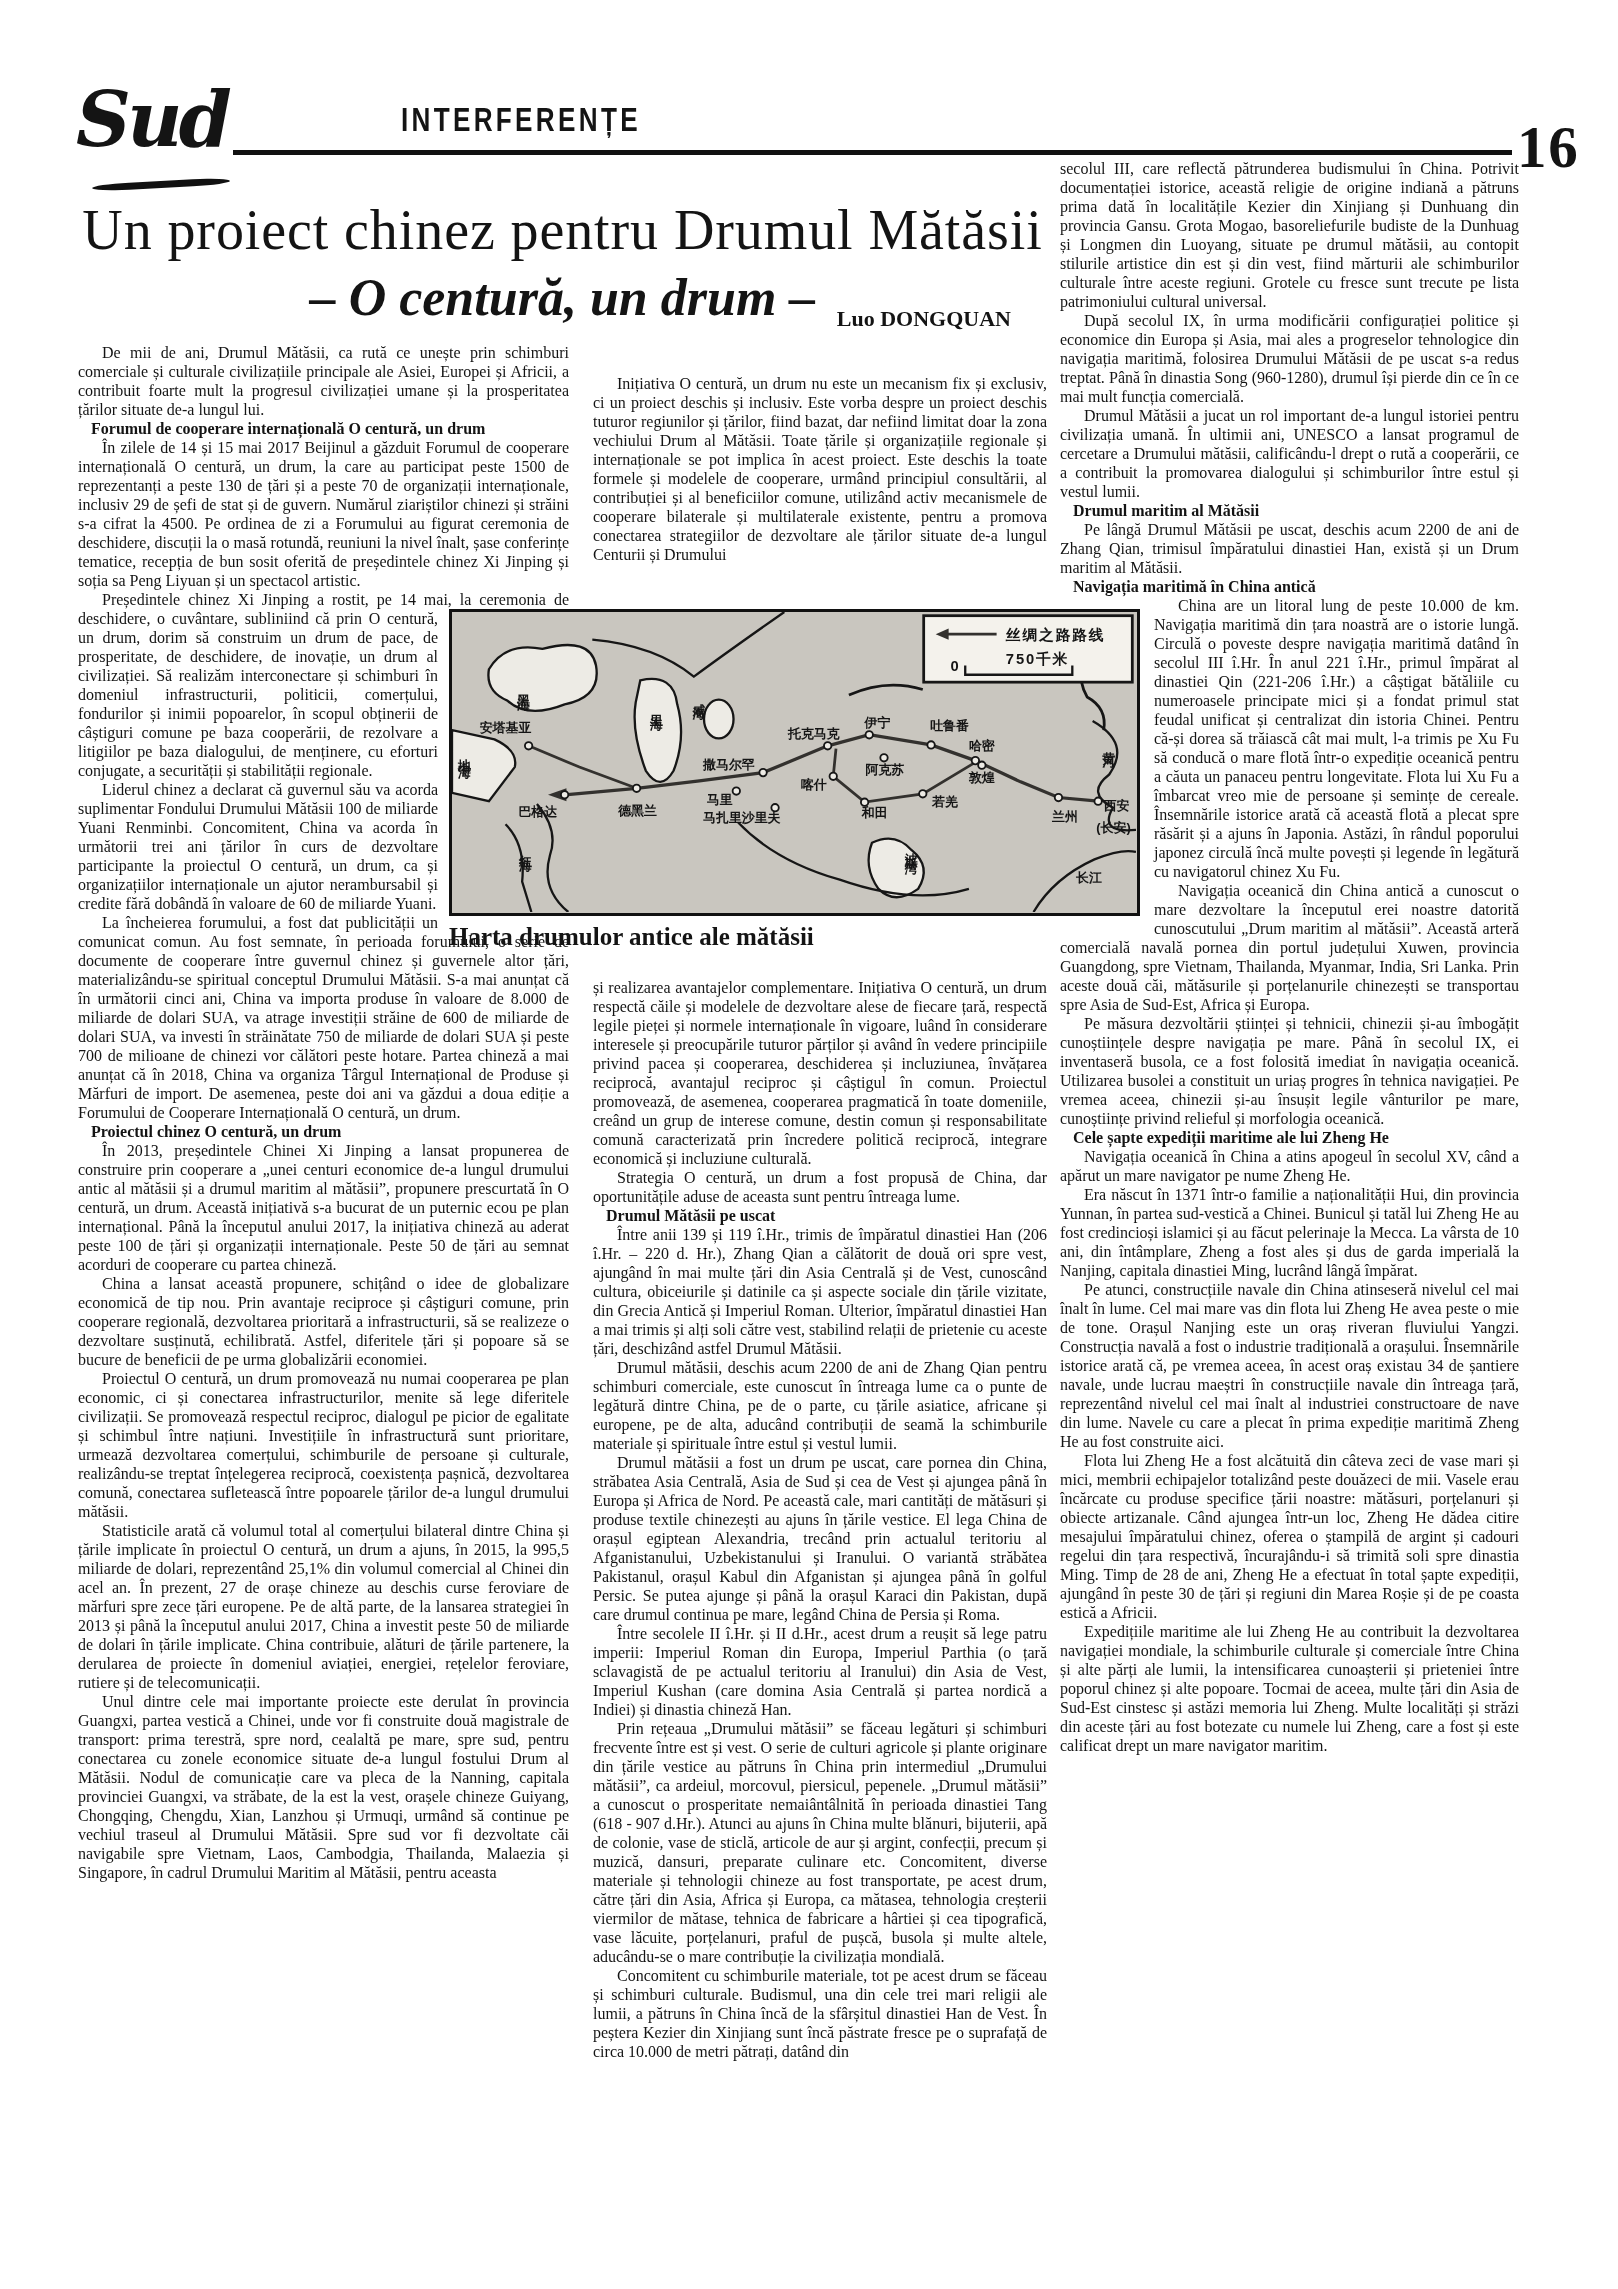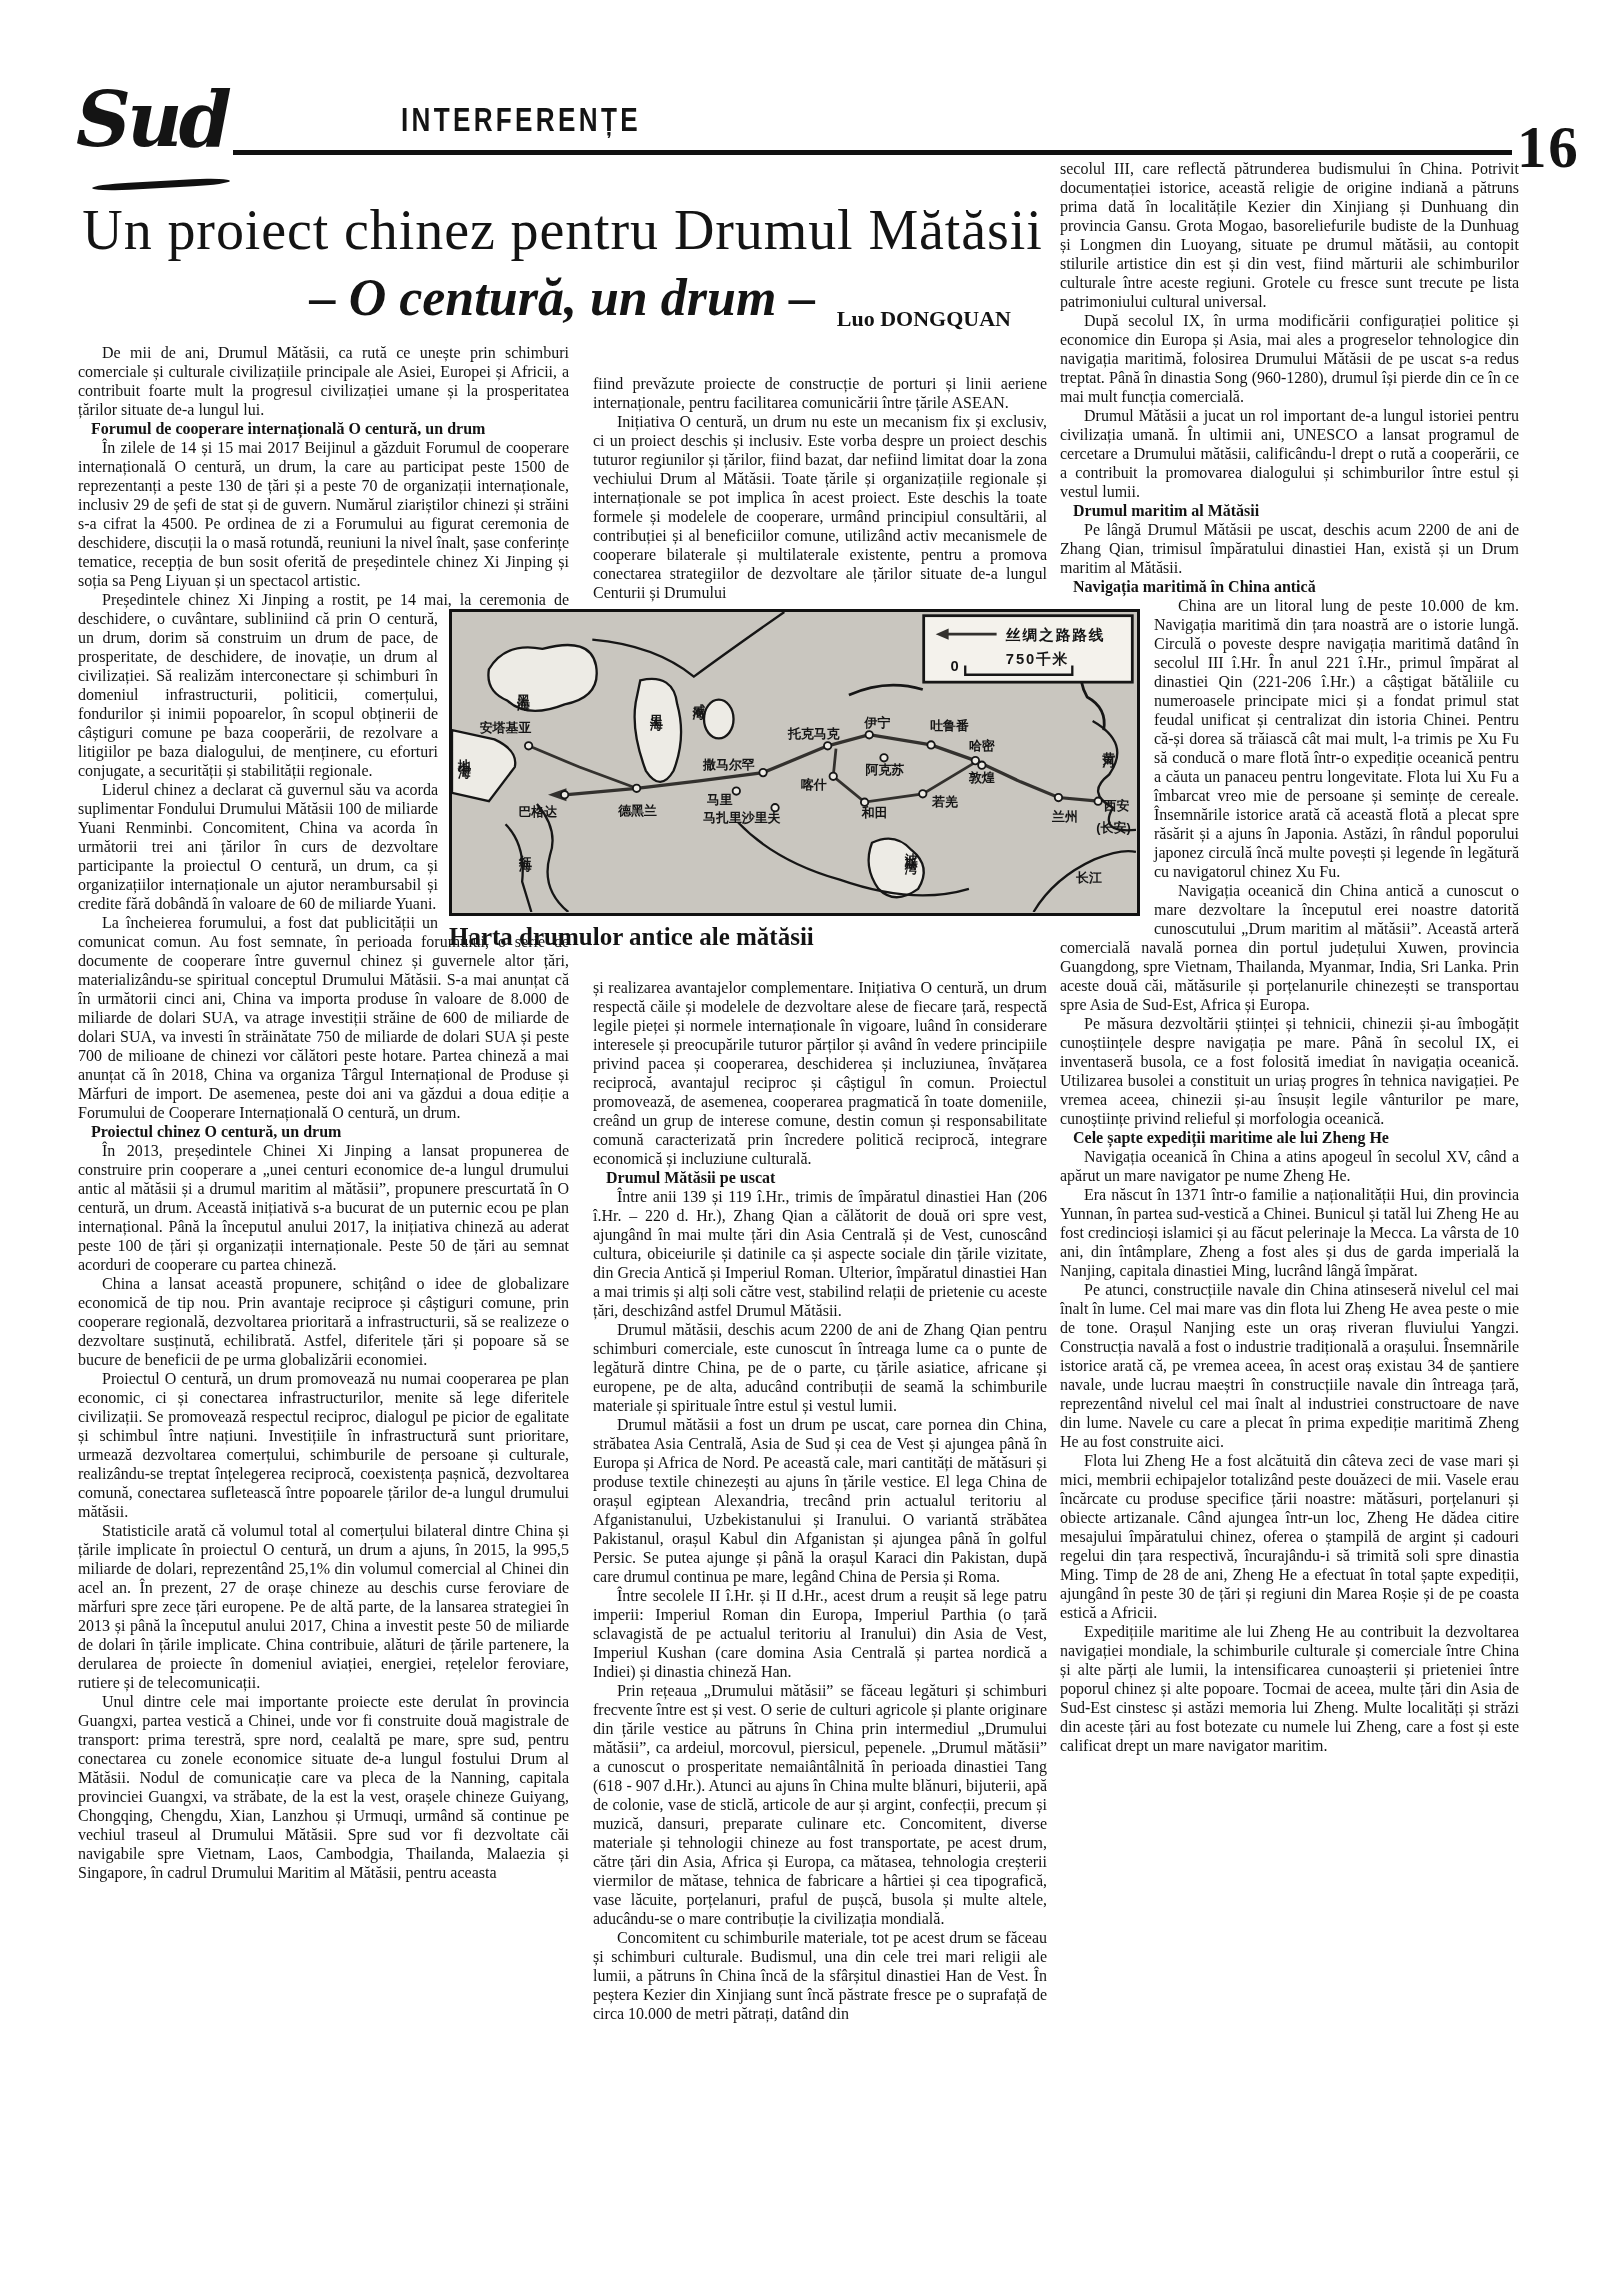--- a/index.html
+++ b/index.html
@@ -70,25 +70,25 @@
     <div class="para">La încheierea forumului, a fost dat publicității un comunicat comun. Au fost semnate, în perioada forumului, o serie de documente de cooperare între guvernul chinez și guvernele altor țări, materializându-se spiritual conceptul Drumului Mătăsii. S-a mai anunțat că în următorii cinci ani, China va importa produse în valoare de 8.000 de miliarde de dolari SUA, va atrage investiții străine de 600 de miliarde de dolari SUA, va investi în străinătate 750 de miliarde de dolari SUA și peste 700 de milioane de chinezi vor călători peste hotare. Partea chineză a mai anunțat că în 2018, China va organiza Târgul Internațional de Produse și Mărfuri de import. De asemenea, peste doi ani va găzdui a doua ediție a Forumului de Cooperare Internațională O centură, un drum.</div>
     <div class="subhead">Proiectul chinez O centură, un drum</div>
     <div class="para">În 2013, președintele Chinei Xi Jinping a lansat propunerea de construire prin cooperare a „unei centuri economice de-a lungul drumului antic al mătăsii și a drumul maritim al mătăsii”, propunere prescurtată în O centură, un drum. Această inițiativă s-a bucurat de un puternic ecou pe plan internațional. Până la începutul anului 2017, la inițiativa chineză au aderat peste 100 de țări și organizații internaționale. Peste 50 de țări au semnat acorduri de cooperare cu partea chineză.</div>
     <div class="para">China a lansat această propunere, schițând o idee de globalizare economică de tip nou. Prin avantaje reciproce și câștiguri comune, prin cooperare regională, dezvoltarea prioritară a infrastructurii, să se realizeze o dezvoltare susținută, echilibrată. Astfel, diferitele țări și popoare să se bucure de beneficii de pe urma globalizării economiei.</div>
     <div class="para">Proiectul O centură, un drum promovează nu numai cooperarea pe plan economic, ci și conectarea infrastructurilor, menite să lege diferitele civilizații. Se promovează respectul reciproc, dialogul pe picior de egalitate și schimbul între națiuni. Investițiile în infrastructură sunt prioritare, urmează dezvoltarea comerțului, schimburile de persoane și culturale, realizându-se treptat înțelegerea reciprocă, coexistența pașnică, dezvoltarea comună, conectarea sufletească între popoarele țărilor de-a lungul drumului mătăsii.</div>
     <div class="para">Statisticile arată că volumul total al comerțului bilateral dintre China și țările implicate în proiectul O centură, un drum a ajuns, în 2015, la 995,5 miliarde de dolari, reprezentând 25,1% din volumul comercial al Chinei din acel an. În prezent, 27 de orașe chineze au deschis curse feroviare de mărfuri spre zece țări europene. Pe de altă parte, de la lansarea strategiei în 2013 și până la începutul anului 2017, China a investit peste 50 de miliarde de dolari în țările implicate. China contribuie, alături de țările partenere, la derularea de proiecte în domeniul aviației, energiei, rețelelor feroviare, rutiere și de telecomunicații.</div>
     <div class="para">Unul dintre cele mai importante proiecte este derulat în provincia Guangxi, partea vestică a Chinei, unde vor fi construite două magistrale de transport: prima terestră, spre nord, cealaltă pe mare, spre sud, pentru conectarea cu zonele economice situate de-a lungul fostului Drum al Mătăsii. Nodul de comunicație care va pleca de la Nanning, capitala provinciei Guangxi, va străbate, de la est la vest, orașele chineze Guiyang, Chongqing, Chengdu, Xian, Lanzhou și Urmuqi, urmând să continue pe vechiul traseul al Drumului Mătăsii. Spre sud vor fi dezvoltate căi navigabile spre Vietnam, Laos, Cambodgia, Thailanda, Malaezia și Singapore, în cadrul Drumului Maritim al Mătăsii, pentru aceasta</div>
   </div>
 
 <div class="abs col" id="col2-top">
-    <div class="cont">fiind prevăzute proiecte de construcție de porturi și linii aeriene internaționale, pentru facilitarea comunicării între țările ASEAN.</div>
     <div class="para">Inițiativa O centură, un drum nu este un mecanism fix și exclusiv, ci un proiect deschis și inclusiv. Este vorba despre un proiect deschis tuturor regiunilor și țărilor, fiind bazat, dar nefiind limitat doar la zona vechiului Drum al Mătăsii. Toate țările și organizațiile regionale și internaționale se pot implica în acest proiect. Este deschis la toate formele și modelele de cooperare, urmând principiul consultării, al contribuției și al beneficiilor comune, utilizând activ mecanismele de cooperare bilaterale și multilaterale existente, pentru a promova conectarea strategiilor de dezvoltare ale țărilor situate de-a lungul Centurii și Drumului</div>
   </div>
 <div class="abs col" id="col2-bottom">
     <div class="cont">și realizarea avantajelor complementare. Inițiativa O centură, un drum respectă căile și modelele de dezvoltare alese de fiecare țară, respectă legile pieței și normele internaționale în vigoare, luând în considerare interesele și preocupările tuturor părților și având în vedere principiile privind pacea și cooperarea, deschiderea și incluziunea, învățarea reciprocă, avantajul reciproc și câștigul în comun. Proiectul promovează, de asemenea, cooperarea pragmatică în toate domeniile, creând un grup de interese comune, destin comun și responsabilitate comună caracterizată prin încredere politică reciprocă, integrare economică și incluziune culturală.</div>
+    <div class="para">Strategia O centură, un drum a fost propusă de China, dar oportunitățile aduse de aceasta sunt pentru întreaga lume.</div>
     <div class="subhead">Drumul Mătăsii pe uscat</div>
     <div class="para">Între anii 139 și 119 î.Hr., trimis de împăratul dinastiei Han (206 î.Hr. – 220 d. Hr.), Zhang Qian a călătorit de două ori spre vest, ajungând în mai multe țări din Asia Centrală și de Vest, cunoscând cultura, obiceiurile și datinile ca și aspecte sociale din țările vizitate, din Grecia Antică și Imperiul Roman. Ulterior, împăratul dinastiei Han a mai trimis și alți soli către vest, stabilind relații de prietenie cu aceste țări, deschizând astfel Drumul Mătăsii.</div>
     <div class="para">Drumul mătăsii, deschis acum 2200 de ani de Zhang Qian pentru schimburi comerciale, este cunoscut în întreaga lume ca o punte de legătură dintre China, pe de o parte, cu țările asiatice, africane și europene, pe de alta, aducând contribuții de seamă la schimburile materiale și spirituale între estul și vestul lumii.</div>
     <div class="para">Drumul mătăsii a fost un drum pe uscat, care pornea din China, străbatea Asia Centrală, Asia de Sud și cea de Vest și ajungea până în Europa și Africa de Nord. Pe această cale, mari cantități de mătăsuri și produse textile chinezești au ajuns în țările vestice. El lega China de orașul egiptean Alexandria, trecând prin actualul teritoriu al Afganistanului, Uzbekistanului și Iranului. O variantă străbătea Pakistanul, orașul Kabul din Afganistan și ajungea până în golful Persic. Se putea ajunge și până la orașul Karaci din Pakistan, după care drumul continua pe mare, legând China de Persia și Roma.</div>
     <div class="para">Între secolele II î.Hr. și II d.Hr., acest drum a reușit să lege patru imperii: Imperiul Roman din Europa, Imperiul Parthia (o țară sclavagistă de pe actualul teritoriu al Iranului) din Asia de Vest, Imperiul Kushan (care domina Asia Centrală și partea nordică a Indiei) și dinastia chineză Han.</div>
     <div class="para">Prin rețeaua „Drumului mătăsii” se făceau legături și schimburi frecvente între est și vest. O serie de culturi agricole și plante originare din țările vestice au pătruns în China prin intermediul „Drumului mătăsii”, ca ardeiul, morcovul, piersicul, pepenele. „Drumul mătăsii” a cunoscut o prosperitate nemaiântâlnită în perioada dinastiei Tang (618 - 907 d.Hr.). Atunci au ajuns în China multe blănuri, bijuterii, apă de colonie, vase de sticlă, articole de aur și argint, confecții, precum și muzică, dansuri, preparate culinare etc. Concomitent, diverse materiale și tehnologii chineze au fost transportate, pe acest drum, către țări din Asia, Africa și Europa, ca mătasea, tehnologia creșterii viermilor de mătase, tehnica de fabricare a hârtiei și cea tipografică, vase lăcuite, porțelanuri, praful de pușcă, busola și multe altele, aducându-se o mare contribuție la civilizația mondială.</div>
     <div class="para">Concomitent cu schimburile materiale, tot pe acest drum se făceau și schimburi culturale. Budismul, una din cele trei mari religii ale lumii, a pătruns în China încă de la sfârșitul dinastiei Han de Vest. În peștera Kezier din Xinjiang sunt încă păstrate fresce pe o suprafață de circa 10.000 de metri pătrați, datând din</div>
   </div>
 
 <div class="abs col" id="col3">

